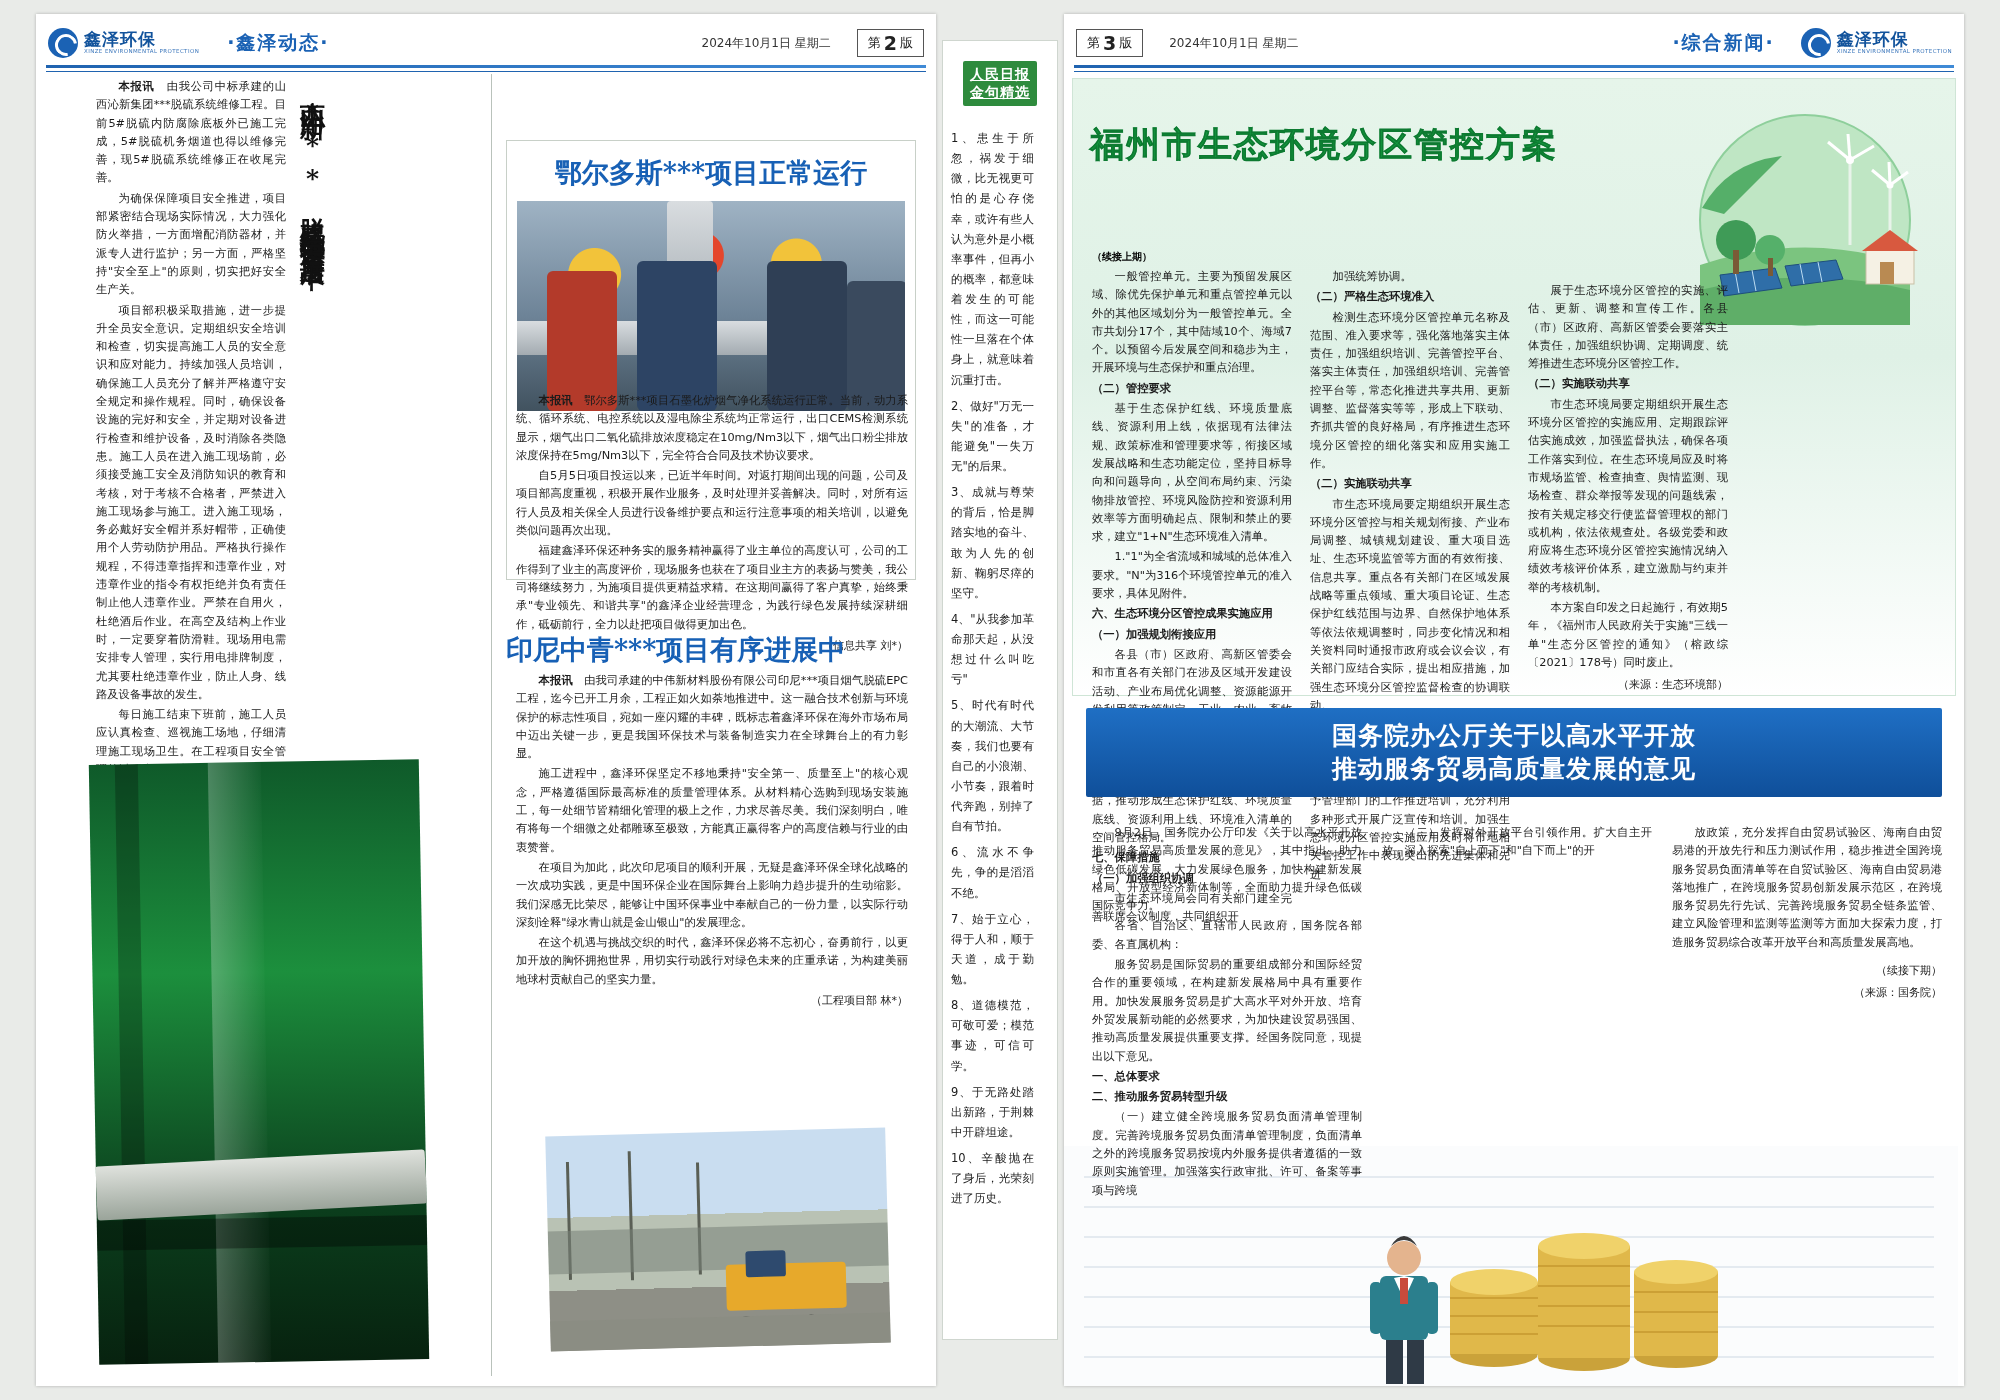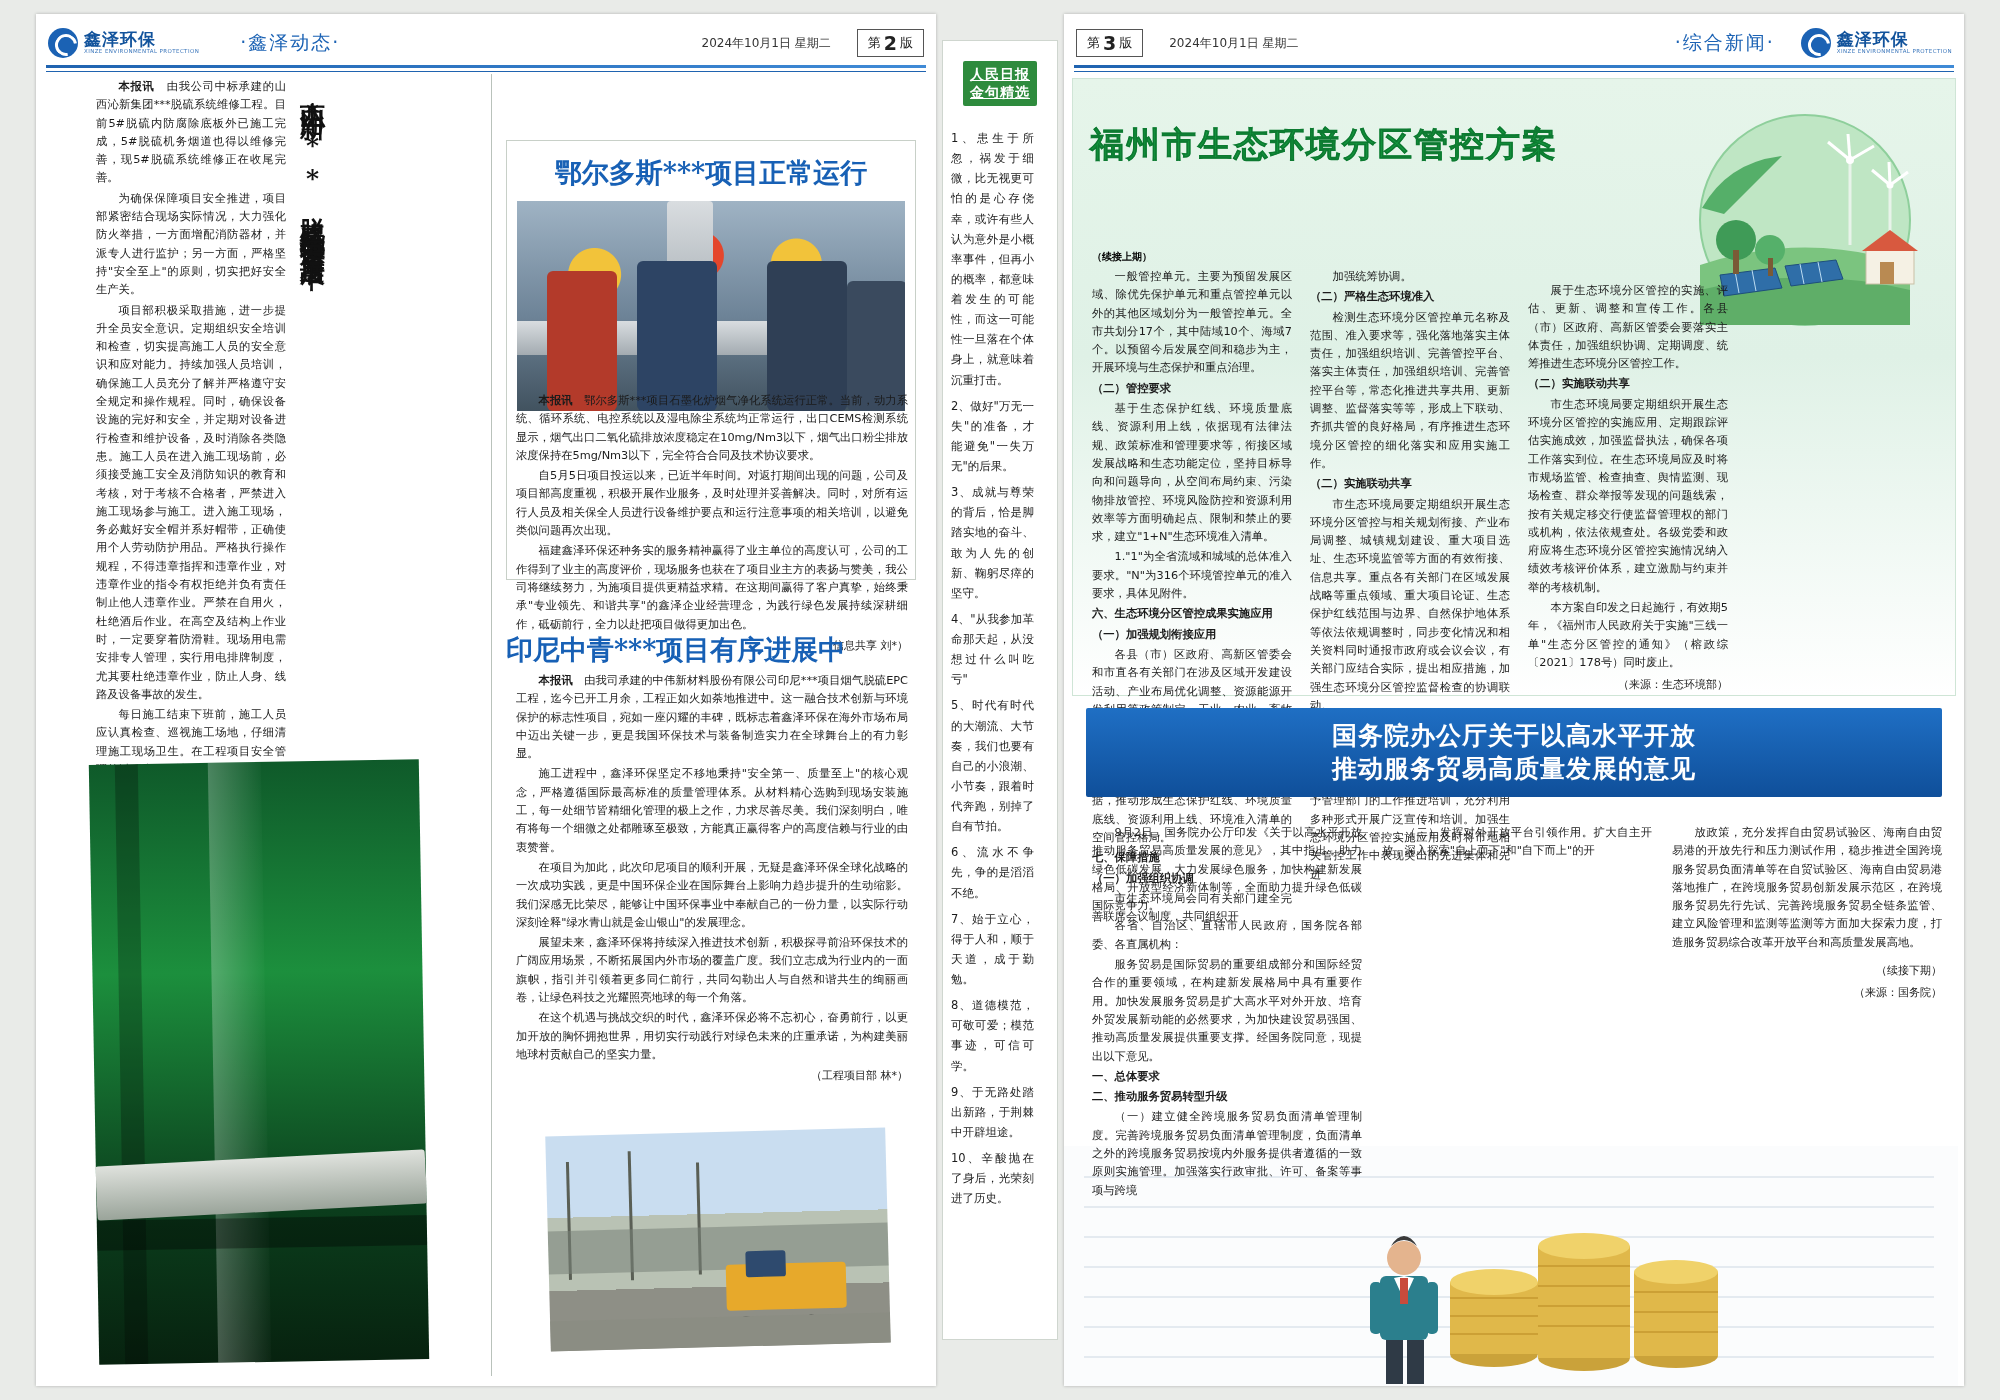--- a/index.html
+++ b/index.html
@@ -45,22 +45,22 @@
   }
   .logo-circle:after{
     content:""; position:absolute; left:7px; top:6px; width:16px; height:16px;
     border-radius:50%; border:3px solid #fff; border-right-color:transparent; transform:rotate(35deg);
   }
   .logo-txt { line-height:1.05; }
   .logo-cn { font-size:17px; font-weight:bold; color:#12539c; letter-spacing:1px; font-family:"DejaVu Sans", sans-serif;}
   .logo-en { font-size:5.5px; color:#3b76bb; letter-spacing:0.4px; }
 
   .mh-section {
-    font-size:19px; font-weight:normal; color:#1b62b4; letter-spacing:2px;
-    margin-left:41px;
+    font-size:19px; font-weight:bold; color:#1b62b4; letter-spacing:2px;
+    margin-left:28px;
   }
   .mh-date { font-size:12px; color:#333; }
   .mh-pageno {
     border:1px solid #555; padding:2px 10px; font-size:13px; color:#222;
     display:flex; align-items:center; gap:3px;
   }
   .pg-num { font-size:19px; font-weight:bold; }
 
   .spacer { flex:1 1 auto; }
 
@@ -216,21 +216,20 @@
         <p>福建鑫泽环保还种务实的服务精神赢得了业主单位的高度认可，公司的工作得到了业主的高度评价，现场服务也获在了项目业主方的表扬与赞美，我公司将继续努力，为施项目提供更精益求精。在这期间赢得了客户真挚，始终秉承"专业领先、和谐共享"的鑫泽企业经营理念，为践行绿色发展持续深耕细作，砥砺前行，全力以赴把项目做得更加出色。</p>
         <div class="sign">（信息共享 刘*）</div>
       </div>
 
       <div class="headline-blue" style="position:absolute; left:470px; top:560px; width:410px; font-size:27px; text-align:left;">印尼中青***项目有序进展中</div>
 
       <div class="body-cn" style="position:absolute; left:480px; top:600px; width:392px;">
         <p><b>本报讯</b>　<span>由我司承建的中伟新材料股份有限公司印尼***项目烟气脱硫EPC工程，迄今已开工月余，工程正如火如荼地推进中。这一融合技术创新与环境保护的标志性项目，宛如一座闪耀的丰碑，既标志着鑫泽环保在海外市场布局中迈出关键一步，更是我国环保技术与装备制造实力在全球舞台上的有力彰显。</span></p>
         <p>施工进程中，鑫泽环保坚定不移地秉持"安全第一、质量至上"的核心观念，严格遵循国际最高标准的质量管理体系。从材料精心选购到现场安装施工，每一处细节皆精细化管理的极上之作，力求尽善尽美。我们深刻明白，唯有将每一个细微之处都雕琢至极致，方能真正赢得客户的高度信赖与行业的由衷赞誉。</p>
         <p>在项目为加此，此次印尼项目的顺利开展，无疑是鑫泽环保全球化战略的一次成功实践，更是中国环保企业在国际舞台上影响力趋步提升的生动缩影。我们深感无比荣尽，能够让中国环保事业中奉献自己的一份力量，以实际行动深刻诠释"绿水青山就是金山银山"的发展理念。</p>
-        <p>展望未来，鑫泽环保将持续深入推进技术创新，积极探寻前沿环保技术的广阔应用场景，不断拓展国内外市场的覆盖广度。我们立志成为行业内的一面旗帜，指引并引领着更多同仁前行，共同勾勒出人与自然和谐共生的绚丽画卷，让绿色科技之光耀照亮地球的每一个角落。</p>
         <p>在这个机遇与挑战交织的时代，鑫泽环保必将不忘初心，奋勇前行，以更加开放的胸怀拥抱世界，用切实行动践行对绿色未来的庄重承诺，为构建美丽地球村贡献自己的坚实力量。</p>
         <div class="sign">（工程项目部 林*）</div>
       </div>
 
       <div class="photo ph-site" style="position:absolute; left:512px; top:1060px; width:340px; height:215px; transform:rotate(-1.5deg);">
         <div style="position:absolute;left:6%;top:12%;width:3px;height:55%;background:#5a5f55;"></div>
         <div style="position:absolute;left:24%;top:8%;width:3px;height:60%;background:#5a5f55;"></div>
         <div style="position:absolute;left:44%;top:14%;width:3px;height:52%;background:#5a5f55;"></div>
         <div style="position:absolute;left:0;top:44%;width:100%;height:20%;background:rgba(120,130,120,0.55);"></div>
         <div style="position:absolute;left:52%;top:62%;width:120px;height:46px;background:#e7a92b;border-radius:4px;"></div>

